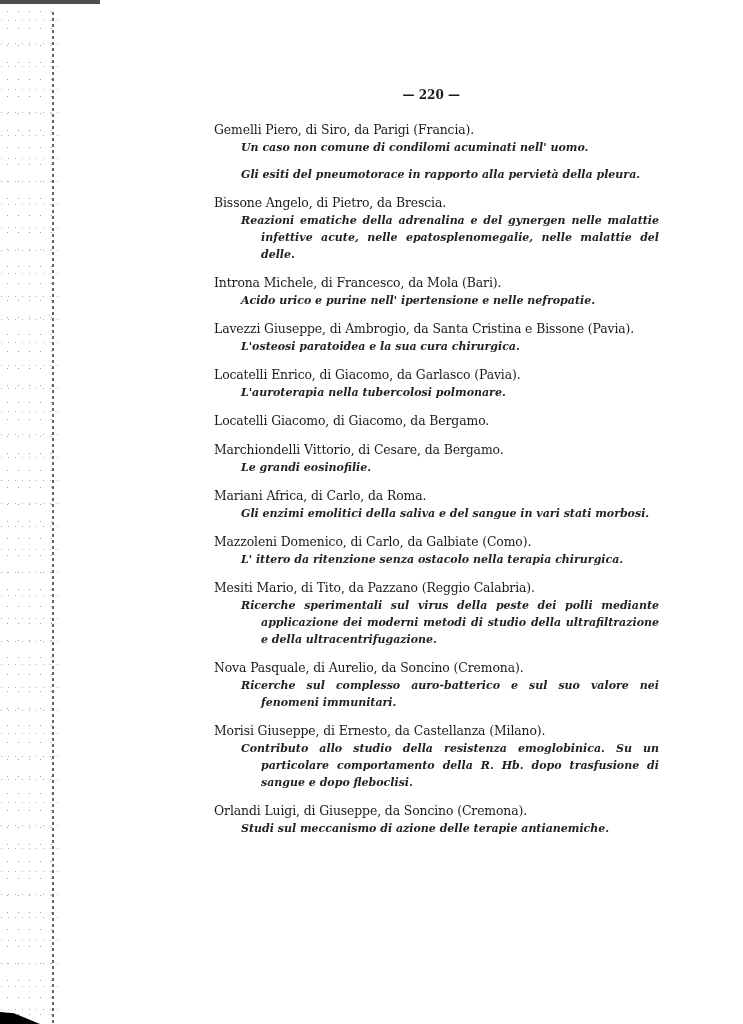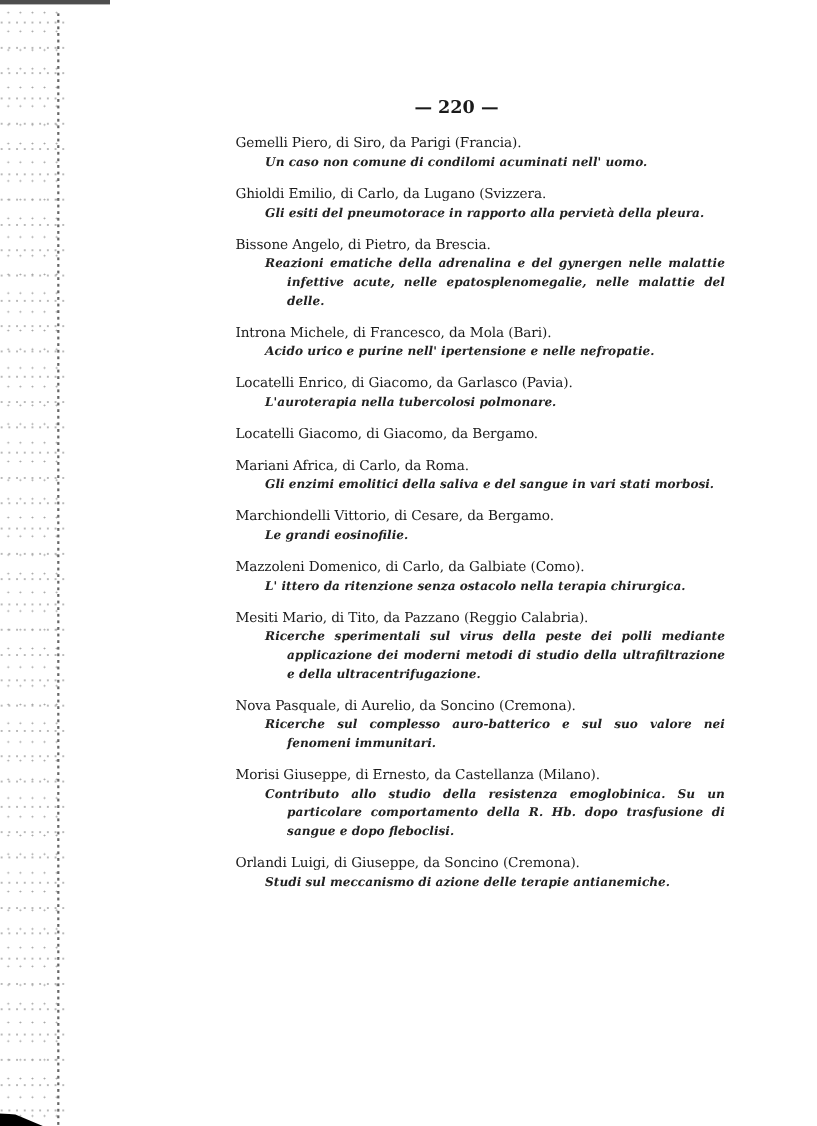--- a/index.html
+++ b/index.html
@@ -22,22 +22,22 @@
     background-size: 2px 6px; opacity: 0.75;
   }
   .scan-top {
     position: absolute; left: 0; top: 0; width: 100px; height: 4px; background: #222; opacity: 0.8;
   }
   .scan-corner {
     position: absolute; left: 0; bottom: 0; width: 40px; height: 12px;
     background: #000; clip-path: polygon(0 0, 35% 10%, 100% 100%, 0 100%);
   }
   .page-number {
-    position: absolute; top: 88px; left: 370px; width: 90px; text-align: center;
-    font-size: 16px; font-weight: bold;
+    position: absolute; top: 88px; left: 370px; width: 90px; text-align: right;
+    font-size: 12px; font-weight: bold;
   }
   .entries { position: absolute; left: 202px; top: 120px; width: 445px; margin-left: 12px; }
   .entry { margin-bottom: 10px; }
   .author { font-size: 12.4px; line-height: 19px; white-space: nowrap; letter-spacing: -0.1px; }
   .title {
     font-style: italic; font-weight: bold; font-size: 11px; line-height: 17px;
     padding-left: 47px; text-indent: -20px; text-align: justify; color: #222;
   }
 </style>
 </head>
@@ -49,45 +49,48 @@
 <div class="scan-corner"></div>
 
 <div class="page-number">— 220 —</div>
 
 <div class="entries">
   <div class="entry">
     <div class="author">Gemelli Piero, di Siro, da Parigi (Francia).</div>
     <div class="title">Un caso non comune di condilomi acuminati nell' uomo.</div>
   </div>
   <div class="entry">
-    <div class="author">Ghioldi Emilio, di Carlo, da Lugano (Svizzera.</div>
     <div class="title">Gli esiti del pneumotorace in rapporto alla pervietà della pleura.</div>
   </div>
   <div class="entry">
     <div class="author">Bissone Angelo, di Pietro, da Brescia.</div>
     <div class="title">Reazioni ematiche della adrenalina e del gynergen nelle malattie infettive acute, nelle epatosplenomegalie, nelle malattie del delle.</div>
   </div>
   <div class="entry">
     <div class="author">Introna Michele, di Francesco, da Mola (Bari).</div>
     <div class="title">Acido urico e purine nell' ipertensione e nelle nefropatie.</div>
   </div>
   <div class="entry">
+    <div class="author">Lavezzi Giuseppe, di Ambrogio, da Santa Cristina e Bissone (Pavia).</div>
+    <div class="title">L'osteosi paratoidea e la sua cura chirurgica.</div>
+  </div>
+  <div class="entry">
     <div class="author">Locatelli Enrico, di Giacomo, da Garlasco (Pavia).</div>
     <div class="title">L'auroterapia nella tubercolosi polmonare.</div>
   </div>
   <div class="entry">
     <div class="author">Locatelli Giacomo, di Giacomo, da Bergamo.</div>
   </div>
   <div class="entry">
+    <div class="author">Marchiondelli Vittorio, di Cesare, da Bergamo.</div>
+    <div class="title">Le grandi eosinofilie.</div>
+  </div>
+  <div class="entry">
     <div class="author">Mariani Africa, di Carlo, da Roma.</div>
     <div class="title">Gli enzimi emolitici della saliva e del sangue in vari stati morbosi.</div>
-  </div>
-  <div class="entry">
-    <div class="author">Marchiondelli Vittorio, di Cesare, da Bergamo.</div>
-    <div class="title">Le grandi eosinofilie.</div>
   </div>
   <div class="entry">
     <div class="author">Mazzoleni Domenico, di Carlo, da Galbiate (Como).</div>
     <div class="title">L' ittero da ritenzione senza ostacolo nella terapia chirurgica.</div>
   </div>
   <div class="entry">
     <div class="author">Mesiti Mario, di Tito, da Pazzano (Reggio Calabria).</div>
     <div class="title">Ricerche sperimentali sul virus della peste dei polli mediante applicazione dei moderni metodi di studio della ultrafiltrazione e della ultracentrifugazione.</div>
   </div>
   <div class="entry">

